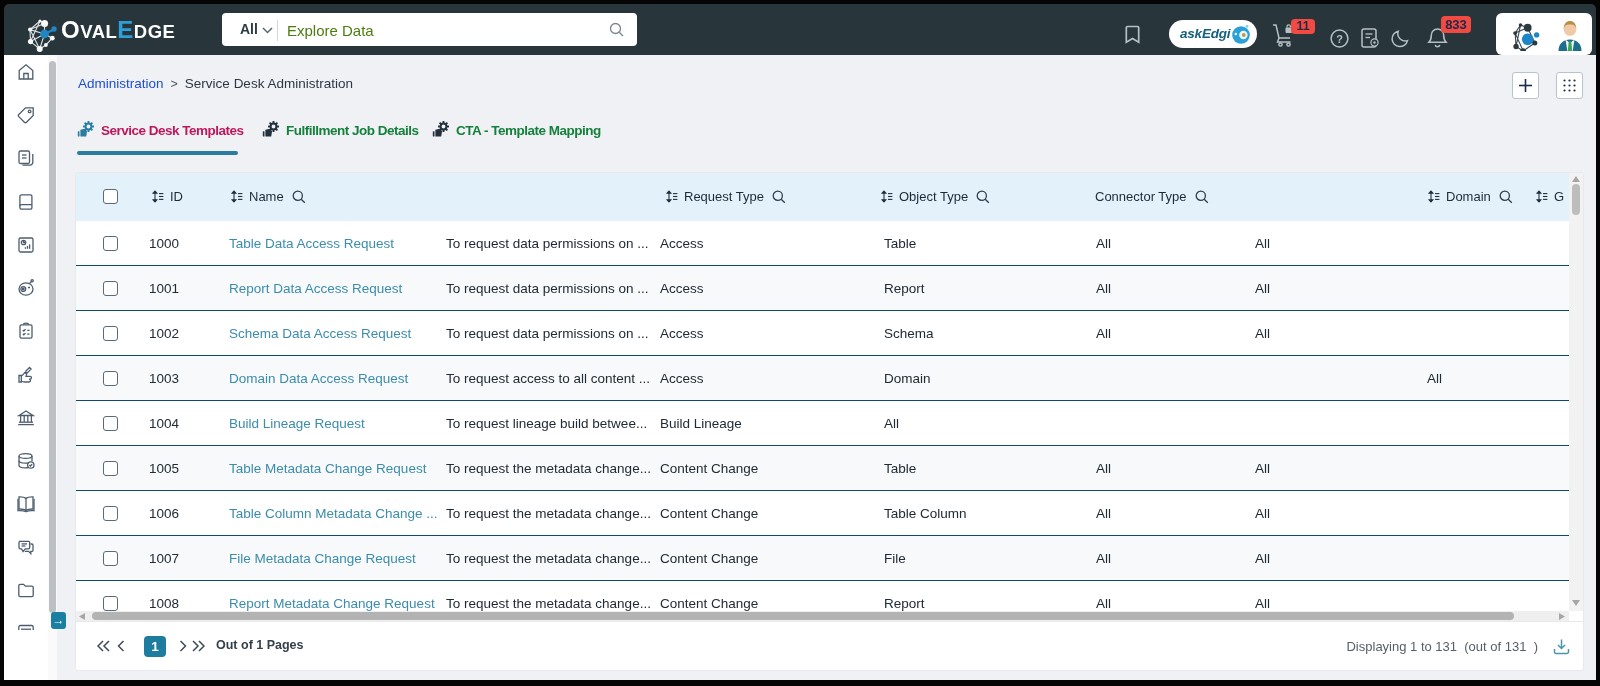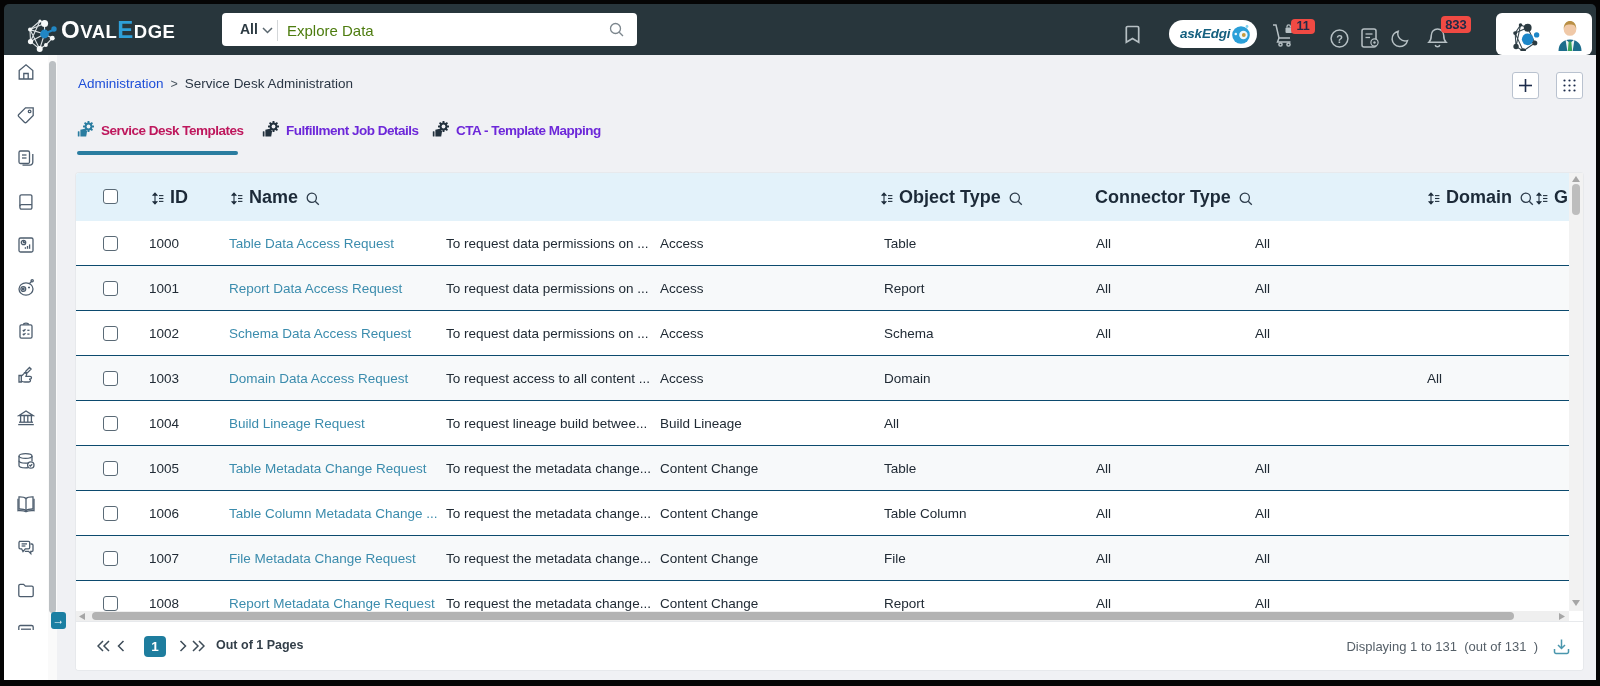--- a/index.html
+++ b/index.html
@@ -28,30 +28,30 @@
   #side-sb { left:48px; top:55px; width:9px; height:625px; background:#fafafa; }
   #side-sb .thumb { position:absolute; left:1px; top:6px; width:7px; height:552px; background:#bcc0c3; border-radius:4px; }
   .sic { position:absolute; left:13px; width:18px; height:18px; }
   
   #content { left:57px; top:55px; width:1539px; height:625px; background:#f0f1f4; }
   
   #crumb { left:21px; top:21px; font-size:13.5px; color:#2b3745; }
   #crumb a { color:#1d4ed8; text-decoration:none; }
   #crumb .gt { color:#4a5660; padding:0 7px; font-size:12.5px; }
   
-  .tab { position:absolute; top:65px; height:18px; line-height:18px; font-size:13.5px; letter-spacing:-0.5px; font-weight:700; color:#6d28d9; }
+  .tab { position:absolute; top:65px; height:18px; line-height:18px; font-size:13.5px; letter-spacing:-0.5px; font-weight:700; color:#15803d; }
   .tab.active { color:#be185d; }
   .tab svg { vertical-align:-3px; margin-right:6px; }
   #tabline { left:20px; top:96px; width:161px; height:3.5px; background:#2a7da0; border-radius:3px; }
   
   .sqbtn { position:absolute; width:27px; height:27px; background:#fff; border:1px solid #b9c2cf; border-radius:3px; }
   
   #card { left:19px; top:118px; width:1507px; height:497px; background:#fff; border-radius:3px; box-shadow:0 0 0 1px #e7e9ec; }
   #thead { position:absolute; left:0; top:0; width:1493px; height:48px; background:#e3f2fa; border-radius:3px 0 0 0; }
-  .hcell { position:absolute; top:0; height:48px; line-height:48px; font-size:18px; font-weight:700; color:#1c2a38; white-space:nowrap; }
+  .hcell { position:absolute; top:0; height:48px; line-height:48px; font-size:13px; font-weight:400; color:#1c2a38; white-space:nowrap; }
   .hcell svg.sort { vertical-align:-2px; margin-right:5px; }
   .hcell svg.mag { vertical-align:-2.5px; margin-left:8px; }
   .row { position:absolute; left:0; width:1493px; height:45px; border-bottom:1px solid #0c4a6e; }
   .row.alt { background:#f7f9fa; }
   .cell { position:absolute; top:0; height:45px; line-height:45px; font-size:13.5px; color:#212b35; white-space:nowrap; }
   .cell.link { color:#3b8cad; }
   .cbx { position:absolute; left:27px; top:15px; width:15px; height:15px; border:1.6px solid #5a6a76; border-radius:3px; background:#fff; }
   
   #vscroll { position:absolute; left:1493px; top:0; width:14px; height:438px; background:#f2f2f2; }
   #vscroll .th { position:absolute; left:3px; top:11px; width:8px; height:31px; background:#bdbdbd; border-radius:4px; }
@@ -372,20 +372,33 @@
         <div class="hcell" style="left:155px"><svg class="sort" width="13" height="13" viewBox="0 0 13 13">
             <g stroke="#22313f" stroke-width="1.1" fill="#22313f">
               <line x1="3" y1="2" x2="3" y2="11"></line>
               <path d="M1.1 3.2 L3 1 L4.9 3.2 Z"></path>
               <path d="M1.1 9.8 L3 12 L4.9 9.8 Z"></path>
               <line x1="7" y1="3.6" x2="11.4" y2="3.6"></line>
               <line x1="7" y1="6.5" x2="11.4" y2="6.5"></line>
               <line x1="7" y1="9.4" x2="11.4" y2="9.4"></line>
             </g>
           </svg>Name<svg class="mag" width="14" height="14" viewBox="0 0 14 14">
+            <circle cx="5.8" cy="5.8" r="4.6" stroke="#2e3d4c" stroke-width="1.3" fill="none"></circle>
+            <line x1="9.2" y1="9.2" x2="12.8" y2="12.8" stroke="#2e3d4c" stroke-width="1.3"></line>
+          </svg></div>
+        <div class="hcell" style="left:590px"><svg class="sort" width="13" height="13" viewBox="0 0 13 13">
+            <g stroke="#22313f" stroke-width="1.1" fill="#22313f">
+              <line x1="3" y1="2" x2="3" y2="11"></line>
+              <path d="M1.1 3.2 L3 1 L4.9 3.2 Z"></path>
+              <path d="M1.1 9.8 L3 12 L4.9 9.8 Z"></path>
+              <line x1="7" y1="3.6" x2="11.4" y2="3.6"></line>
+              <line x1="7" y1="6.5" x2="11.4" y2="6.5"></line>
+              <line x1="7" y1="9.4" x2="11.4" y2="9.4"></line>
+            </g>
+          </svg>Request Type<svg class="mag" width="14" height="14" viewBox="0 0 14 14">
             <circle cx="5.8" cy="5.8" r="4.6" stroke="#2e3d4c" stroke-width="1.3" fill="none"></circle>
             <line x1="9.2" y1="9.2" x2="12.8" y2="12.8" stroke="#2e3d4c" stroke-width="1.3"></line>
           </svg></div>
         <div class="hcell" style="left:805px"><svg class="sort" width="13" height="13" viewBox="0 0 13 13">
             <g stroke="#22313f" stroke-width="1.1" fill="#22313f">
               <line x1="3" y1="2" x2="3" y2="11"></line>
               <path d="M1.1 3.2 L3 1 L4.9 3.2 Z"></path>
               <path d="M1.1 9.8 L3 12 L4.9 9.8 Z"></path>
               <line x1="7" y1="3.6" x2="11.4" y2="3.6"></line>
               <line x1="7" y1="6.5" x2="11.4" y2="6.5"></line>

